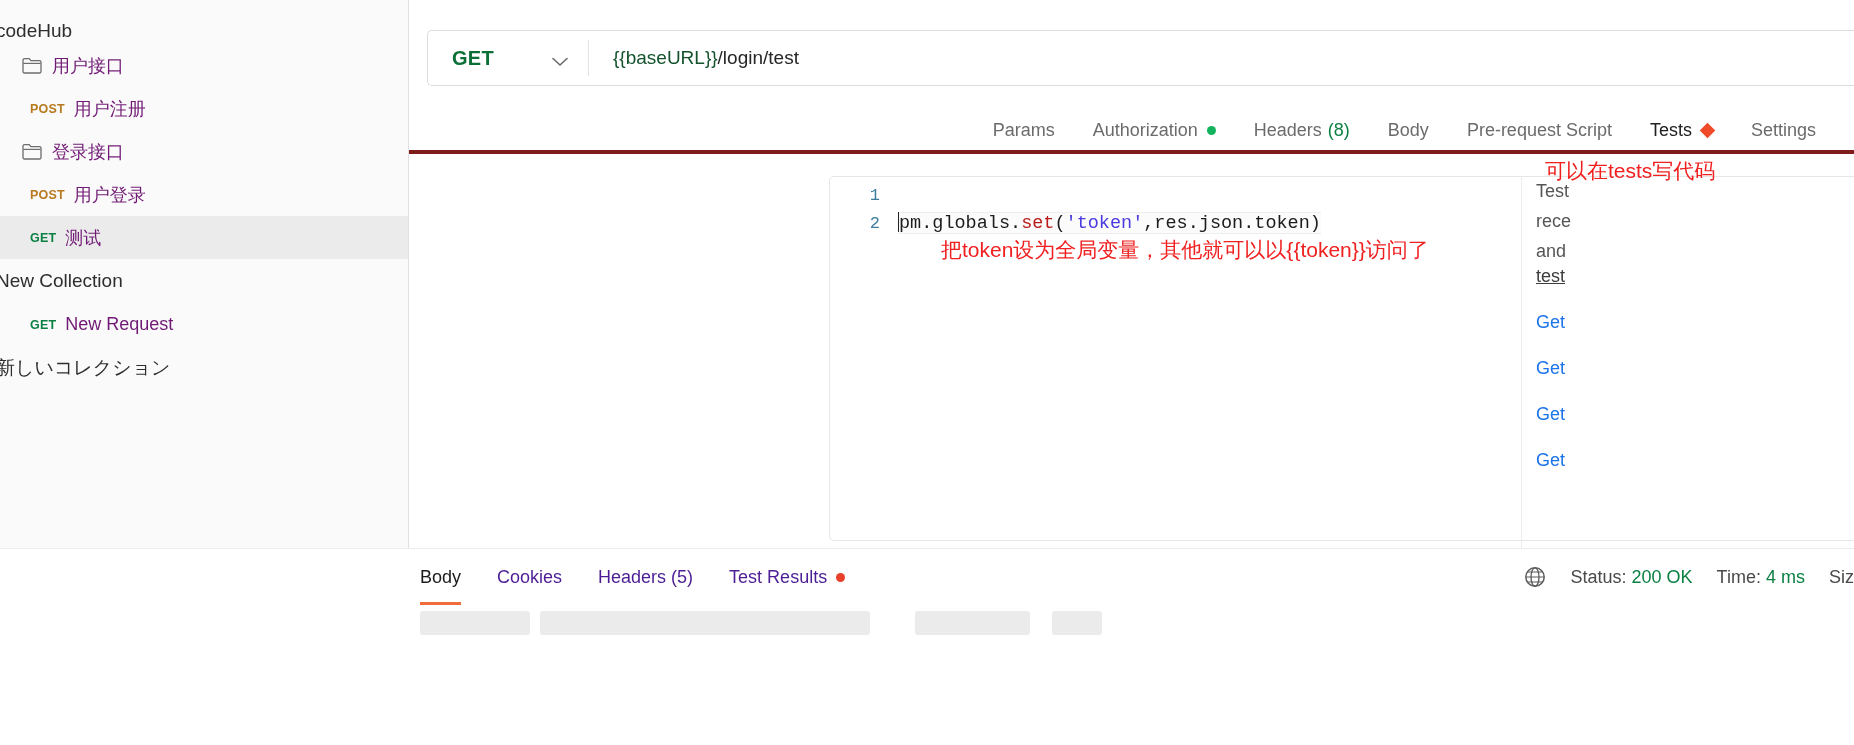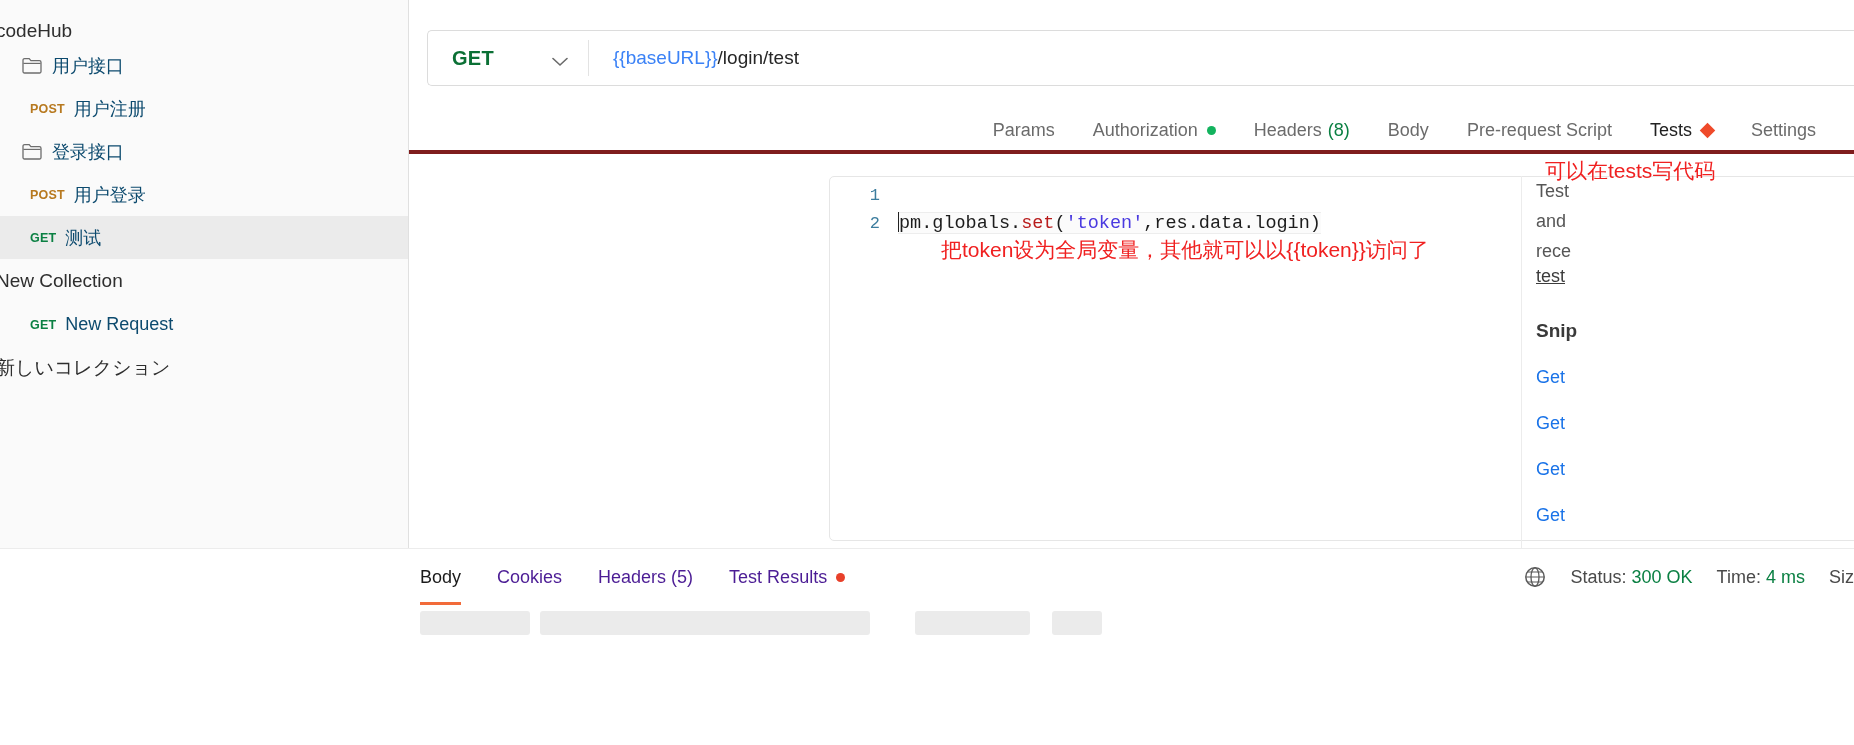--- a/index.html
+++ b/index.html
@@ -37,21 +37,21 @@
     width: 20px; height: 17px; margin-right: 10px;
     flex: 0 0 20px; display: inline-block;
   }
   .method {
     font-size: 12.5px; font-weight: 700;
     margin-right: 9px; letter-spacing: 0.2px;
     flex: 0 0 auto;
   }
   .m-post { color: #b7791f; }
   .m-get  { color: #0b8043; }
-  .tree-label { font-size: 18px; color: #0c4a6e; }
+  .tree-label { font-size: 18px; color: #701a75; }
   .coll-row {
     display: flex; align-items: center; height: 44px;
     font-size: 19px; color: #2e2e2e; margin-left: -4px;
     white-space: nowrap; cursor: pointer;
   }
 
   
   .main {
     position: relative; width: 1445px; height: 745px;
     background: #ffffff; flex: 0 0 1445px;
@@ -71,21 +71,21 @@
   }
   .method-select .mtxt {
     font-size: 20px; font-weight: 700; color: #0b7035; letter-spacing: .3px;
   }
   .chev { width: 16px; height: 10px; }
   .vsep { width: 1px; height: 36px; background: #e3e3e3; }
   .url-input {
     flex: 1; height: 100%; display: flex; align-items: center;
     padding-left: 24px; font-size: 19px; color: #262626; cursor: text;
   }
-  .var { color: #3b82f6; text-align: right; }
+  .var { color: #14532d; text-align: right; }
 
   
   .req-tabs {
     display: flex; align-items: flex-end;
     padding-left: 18px; margin-top: 26px; height: 42px;
     border-bottom: 4px solid #7f1d1d; width: 1445px; justify-content: flex-end;
   }
   .rtab {
     font-size: 18px; color: #6b6b6b; margin-right: 38px;
     padding-bottom: 9px; cursor: pointer; white-space: nowrap;
@@ -297,39 +297,38 @@
         </div>
       </div>
 
     <div class="editor">
       <div id="code-lines" style="padding-top:4px">
           <div class="code-line">
             <span class="gutter">1</span>
           </div>
           <div class="code-line active">
             <span class="gutter">2</span>
-            <span class="code-txt"><span class="caret"></span><span>pm.globals.</span><span class="fn">set</span><span>(</span><span class="str">'token'</span><span>,res.data.login)</span></span>
+            <span class="code-txt"><span class="caret"></span><span>pm.globals.</span><span class="fn">set</span><span>(</span><span class="str">'token'</span><span>,res.json.token)</span></span>
           </div>
         </div>
 
     </div>
 
     <div class="anno" id="anno-1">可以在tests写代码</div>
     <div class="anno" id="anno-2">把token设为全局变量，其他就可以以{{token}}访问了</div>
   </div>
 
   <div class="rp-divider"></div>
   <div class="right-panel">
     <div id="rp-intro">
         <div class="rp-text">Test</div>
+        <div class="rp-text">rece</div>
         <div class="rp-text">and</div>
-        <div class="rp-text">rece</div>
       </div>
     <div class="rp-link">test</div>
-    <div class="rp-head">Snip</div>
     <div id="rp-snippets">
         <div class="rp-snip">Get</div>
         <div class="rp-snip">Get</div>
         <div class="rp-snip">Get</div>
         <div class="rp-snip">Get</div>
       </div>
   </div>
 
   <div class="resp-area">
     <div class="resp-tabs" id="resp-tabs">
@@ -347,21 +346,21 @@
           <span class="dot-red"></span>
         </div>
         <div class="status-grp">
         <span class="globe">
           <svg width="24" height="24" viewBox="0 0 24 24">
             <circle cx="12" cy="12" r="9.2" fill="none" stroke="#5a5a5a" stroke-width="1.5"></circle>
             <ellipse cx="12" cy="12" rx="4" ry="9.2" fill="none" stroke="#5a5a5a" stroke-width="1.3"></ellipse>
             <path d="M3 12h18M4.6 7h14.8M4.6 17h14.8" stroke="#5a5a5a" stroke-width="1.2" fill="none"></path>
           </svg>
         </span>
-        <span class="s-item"><span>Status:</span> <span class="s-ok">300 OK</span></span>
+        <span class="s-item"><span>Status:</span> <span class="s-ok">200 OK</span></span>
         <span class="s-item"><span>Time:</span> <span class="s-val">4 ms</span></span>
         <span class="s-item">Siz</span>
       </div>
     </div>
     <div class="resp-body">
       <div class="ph-bar ph1"></div>
       <div class="ph-bar ph2"></div>
       <div class="ph-bar ph3"></div>
       <div class="ph-bar ph4"></div>
     </div>

